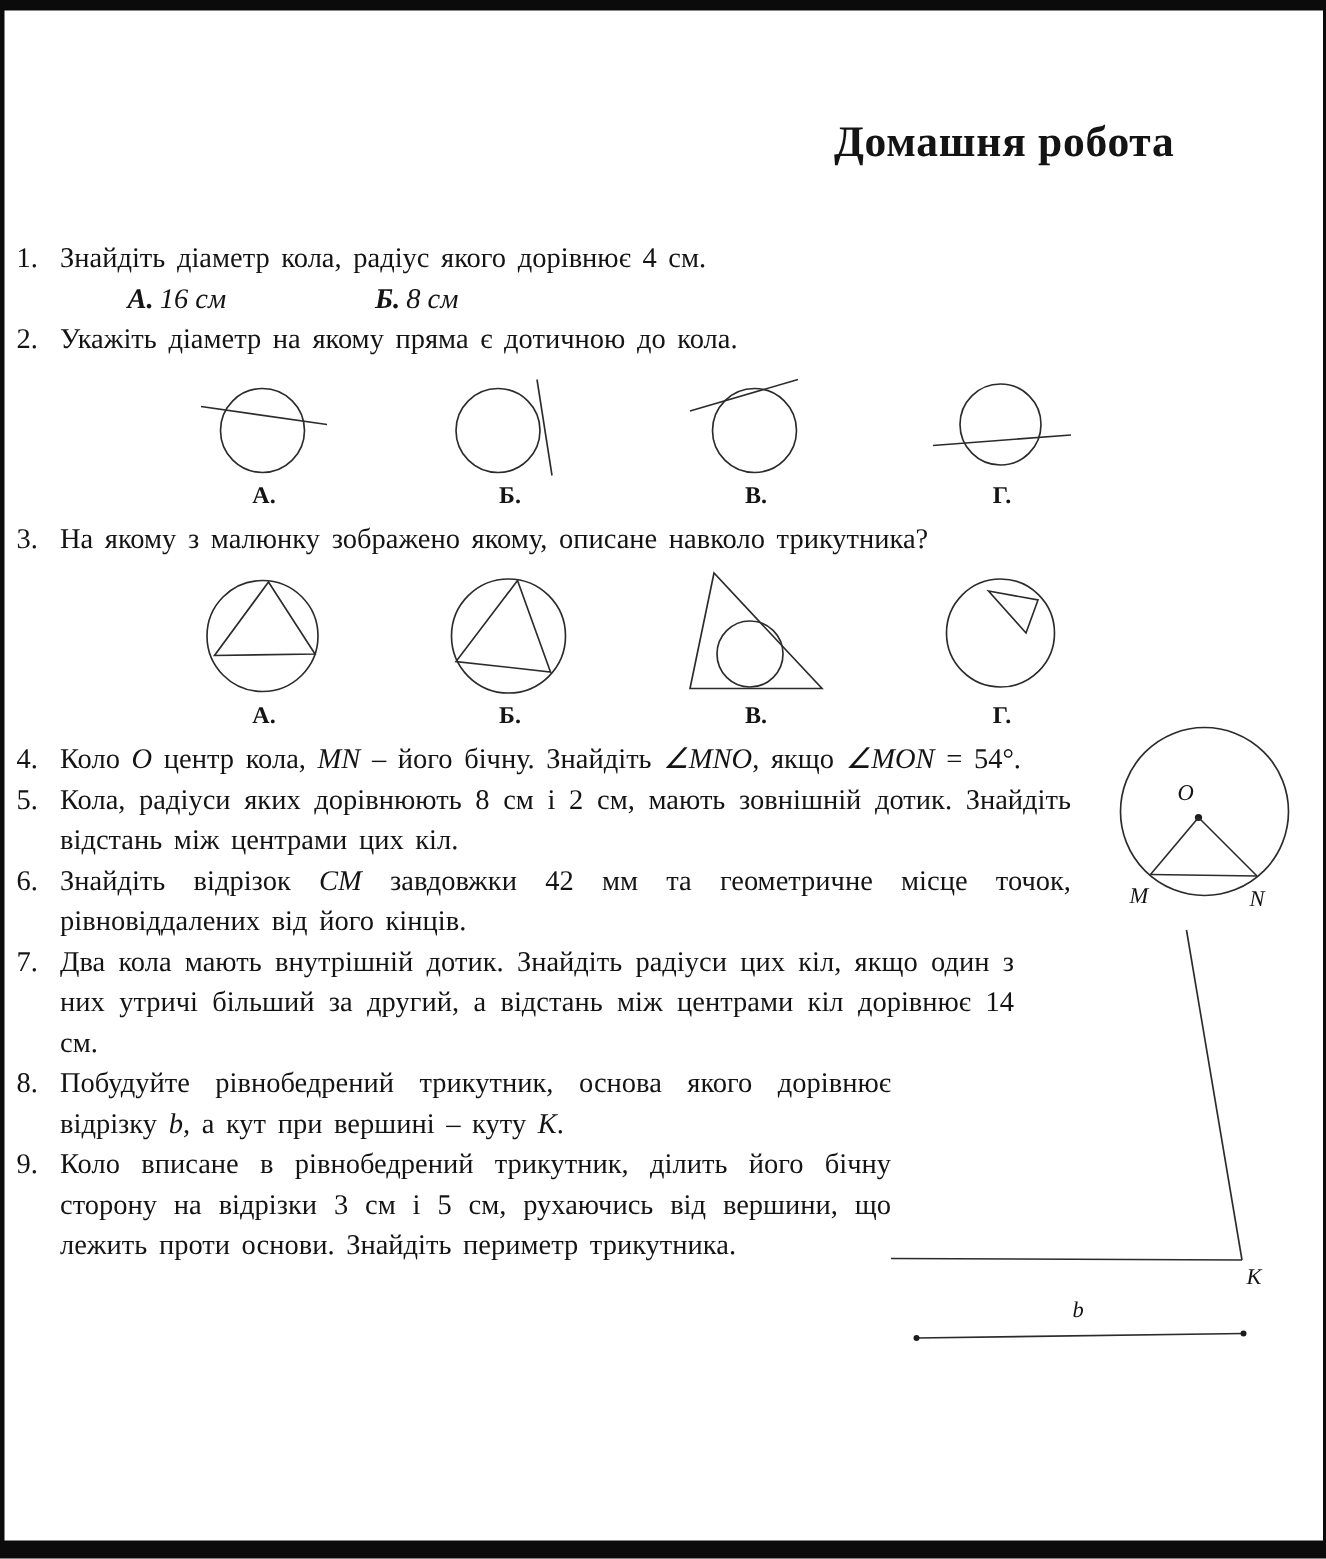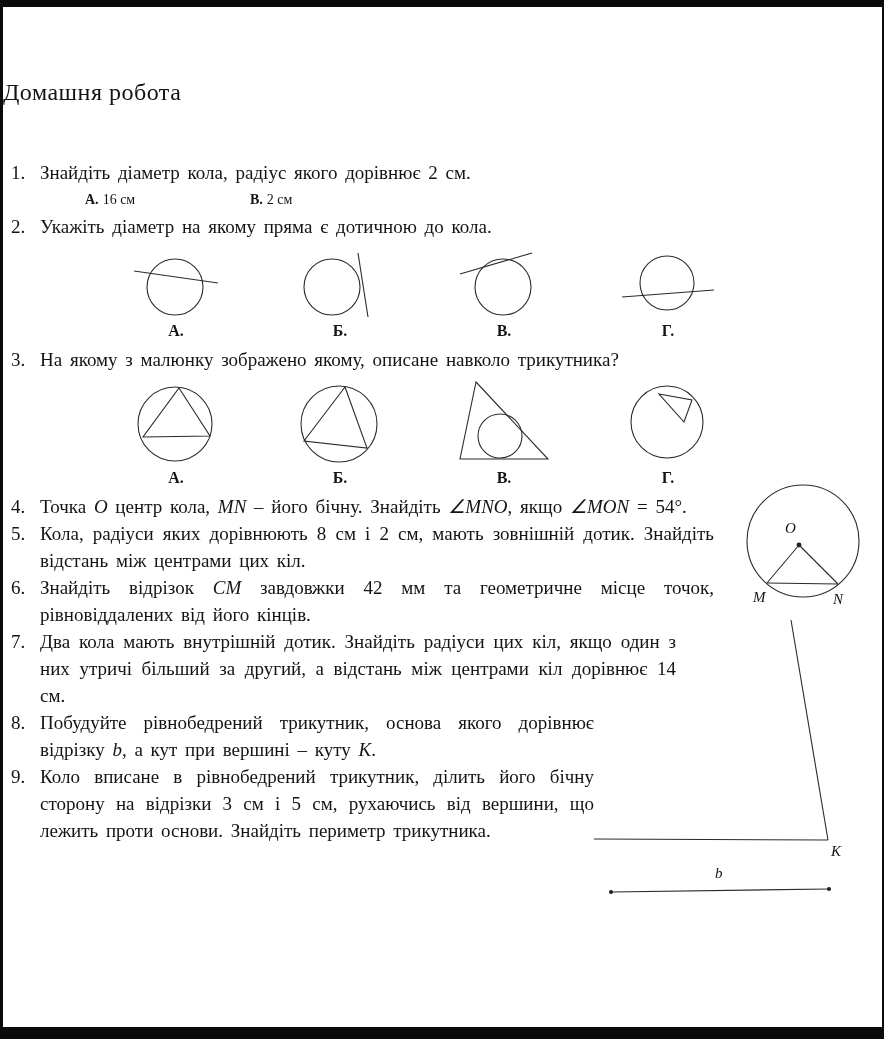--- a/index.html
+++ b/index.html
@@ -13,23 +13,23 @@
   }
   .page {
     position:absolute;
     left:3px; right:2px; top:7px; bottom:12px;
     background:#ffffff;
     overflow:hidden;
   }
   .title {
     width:780px;
     padding-top:72px;
-    text-align:left;
-    font-size:24px;
-    font-weight:normal;
+    text-align:right;
+    font-size:29px;
+    font-weight:bold;
     letter-spacing:0.5px;
   }
   .content {
     position:absolute;
     left:5px; top:152px;
     width:712px;
   }
   .problem {
     display:flex;
     font-size:19px;
@@ -45,22 +45,23 @@
   }
   .ptext {
     flex:1;
     text-align:justify;
     word-spacing:3px;
   }
   .math { font-style:italic; }
   .options {
     display:flex;
     padding-left:77px;
-    font-size:14px;
+    font-size:19px;
     line-height:27px;
+    font-style:italic;
   }
   .option { width:172px; }
   .option:nth-child(1){ width:165px; }
   .option:nth-child(2){ width:175px; }
   .option b { font-weight:bold; margin-right:4px; }
   .figrow {
     display:flex;
     justify-content:space-between;
     width:706px;
     padding:7px 0 6px 122px;
@@ -94,28 +95,28 @@
 <body>
 
 <div class="page">
 
   <h1 class="title">Домашня робота</h1>
 
   <div class="content">
 
     <div class="problem">
       <span class="num">1.</span>
-      <div class="ptext"><span>Знайдіть діаметр кола, радіус якого дорівнює 2 см.</span></div>
+      <div class="ptext"><span>Знайдіть діаметр кола, радіус якого дорівнює 4 см.</span></div>
     </div>
     <div class="options">
       <div class="option">
         <b>А.</b><span>16 см</span>
       </div>
       <div class="option">
-        <b>В.</b><span>2 см</span>
+        <b>Б.</b><span>8 см</span>
       </div>
     </div>
 
     <div class="problem">
       <span class="num">2.</span>
       <div class="ptext"><span>Укажіть діаметр на якому пряма є дотичною до кола.</span></div>
     </div>
     <div class="figrow">
       <div class="figcol">
         <svg width="92" height="72">
@@ -177,21 +178,21 @@
         <svg width="92" height="86">
           <circle class="stroke" cx="45" cy="42" r="36"></circle>
           <polygon class="stroke" points="37,14 70,20 62,42"></polygon>
         </svg>
         <div class="figlabel">Г.</div>
       </div>
     </div>
 
     <div class="problem">
       <span class="num">4.</span>
-      <div class="ptext"><span>Точка </span><span class="math">O</span><span> центр кола, </span><span class="math">MN</span><span> – його бічну. Знайдіть </span><span class="math">∠MNO</span><span>, якщо </span><span class="math">∠MON</span><span> = 54°.</span></div>
+      <div class="ptext"><span>Коло </span><span class="math">O</span><span> центр кола, </span><span class="math">MN</span><span> – його бічну. Знайдіть </span><span class="math">∠MNO</span><span>, якщо </span><span class="math">∠MON</span><span> = 54°.</span></div>
     </div>
 
     <div class="problem">
       <span class="num">5.</span>
       <div class="ptext"><span>Кола, радіуси яких дорівнюють 8 см і 2 см, мають зовнішній дотик. Знайдіть відстань між центрами цих кіл.</span></div>
     </div>
 
     <div class="problem">
       <span class="num">6.</span>
       <div class="ptext"><span>Знайдіть відрізок </span><span class="math">CM</span><span> завдовжки 42 мм та геометричне місце точок, рівновіддалених від його кінців.</span></div>

